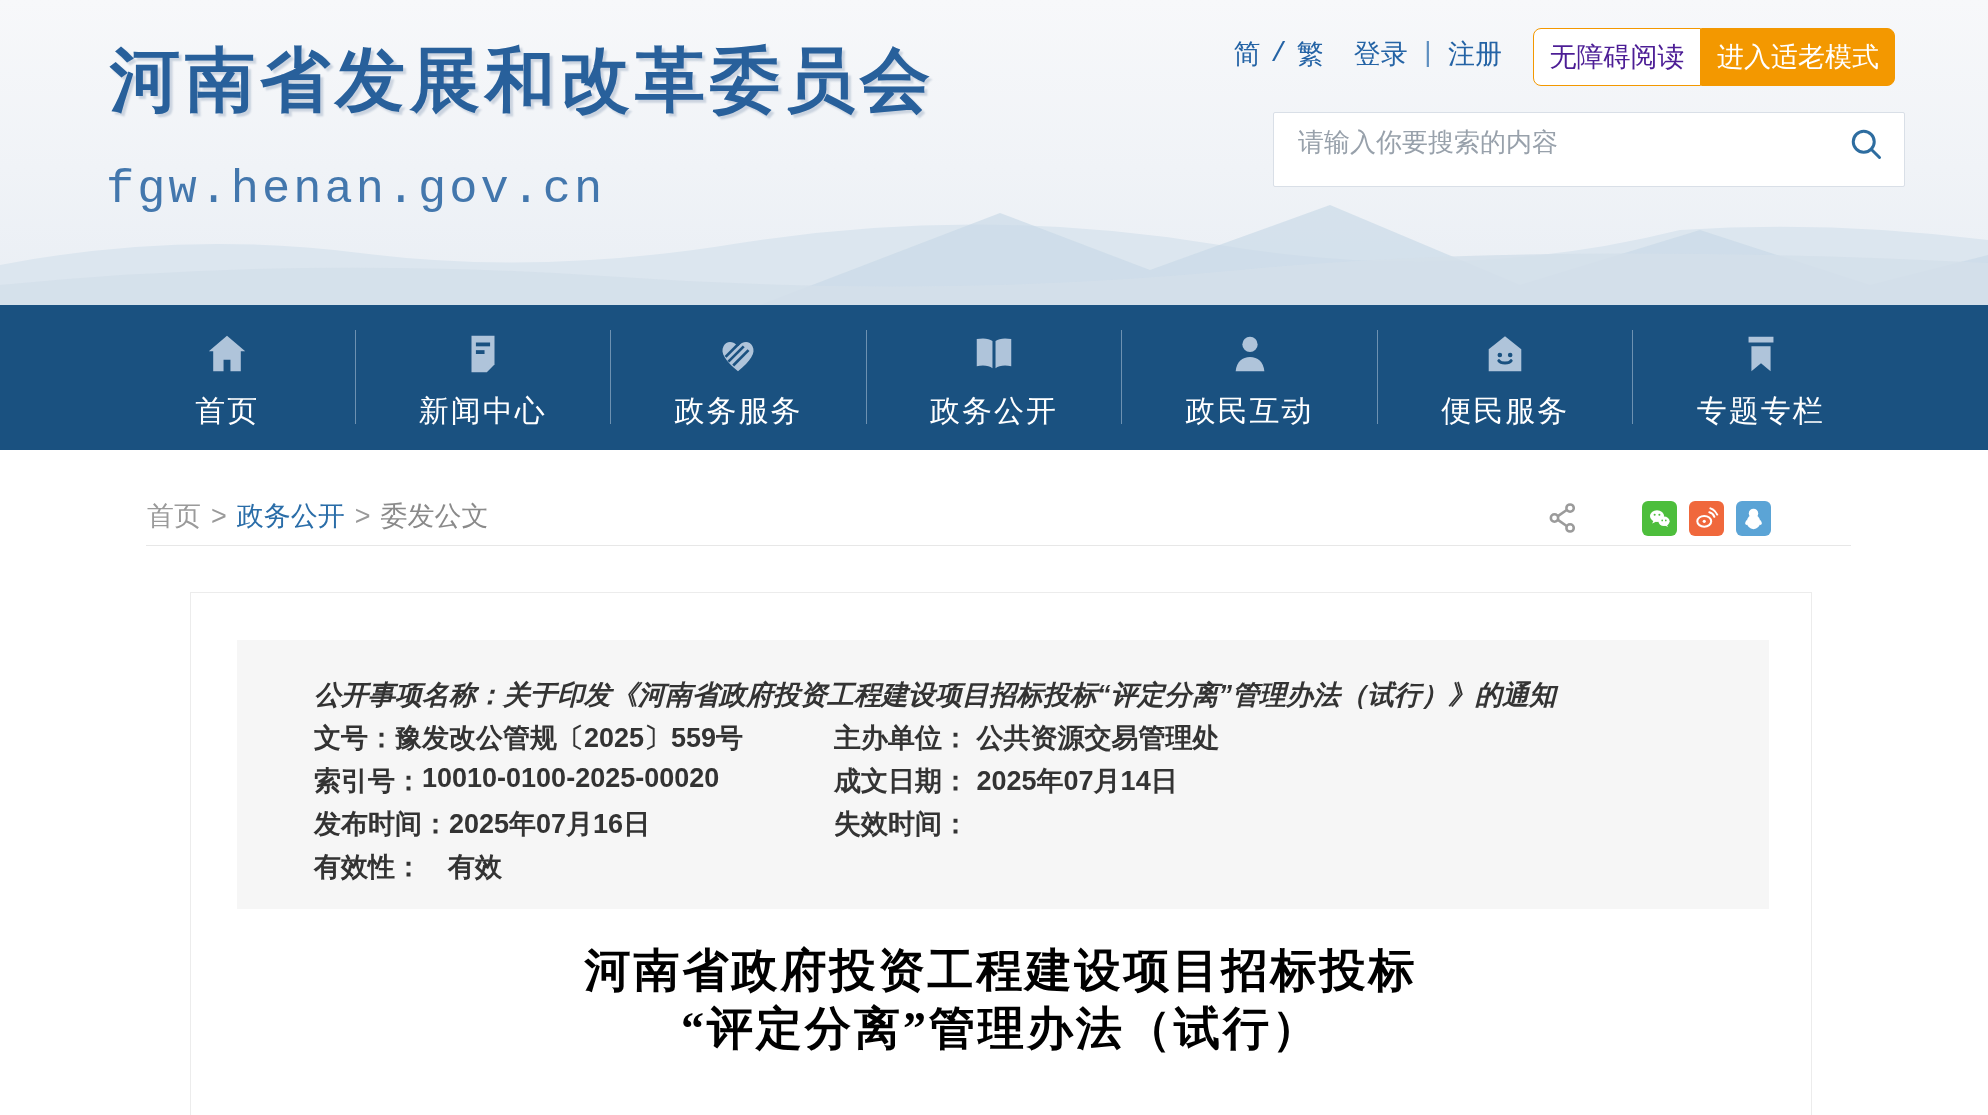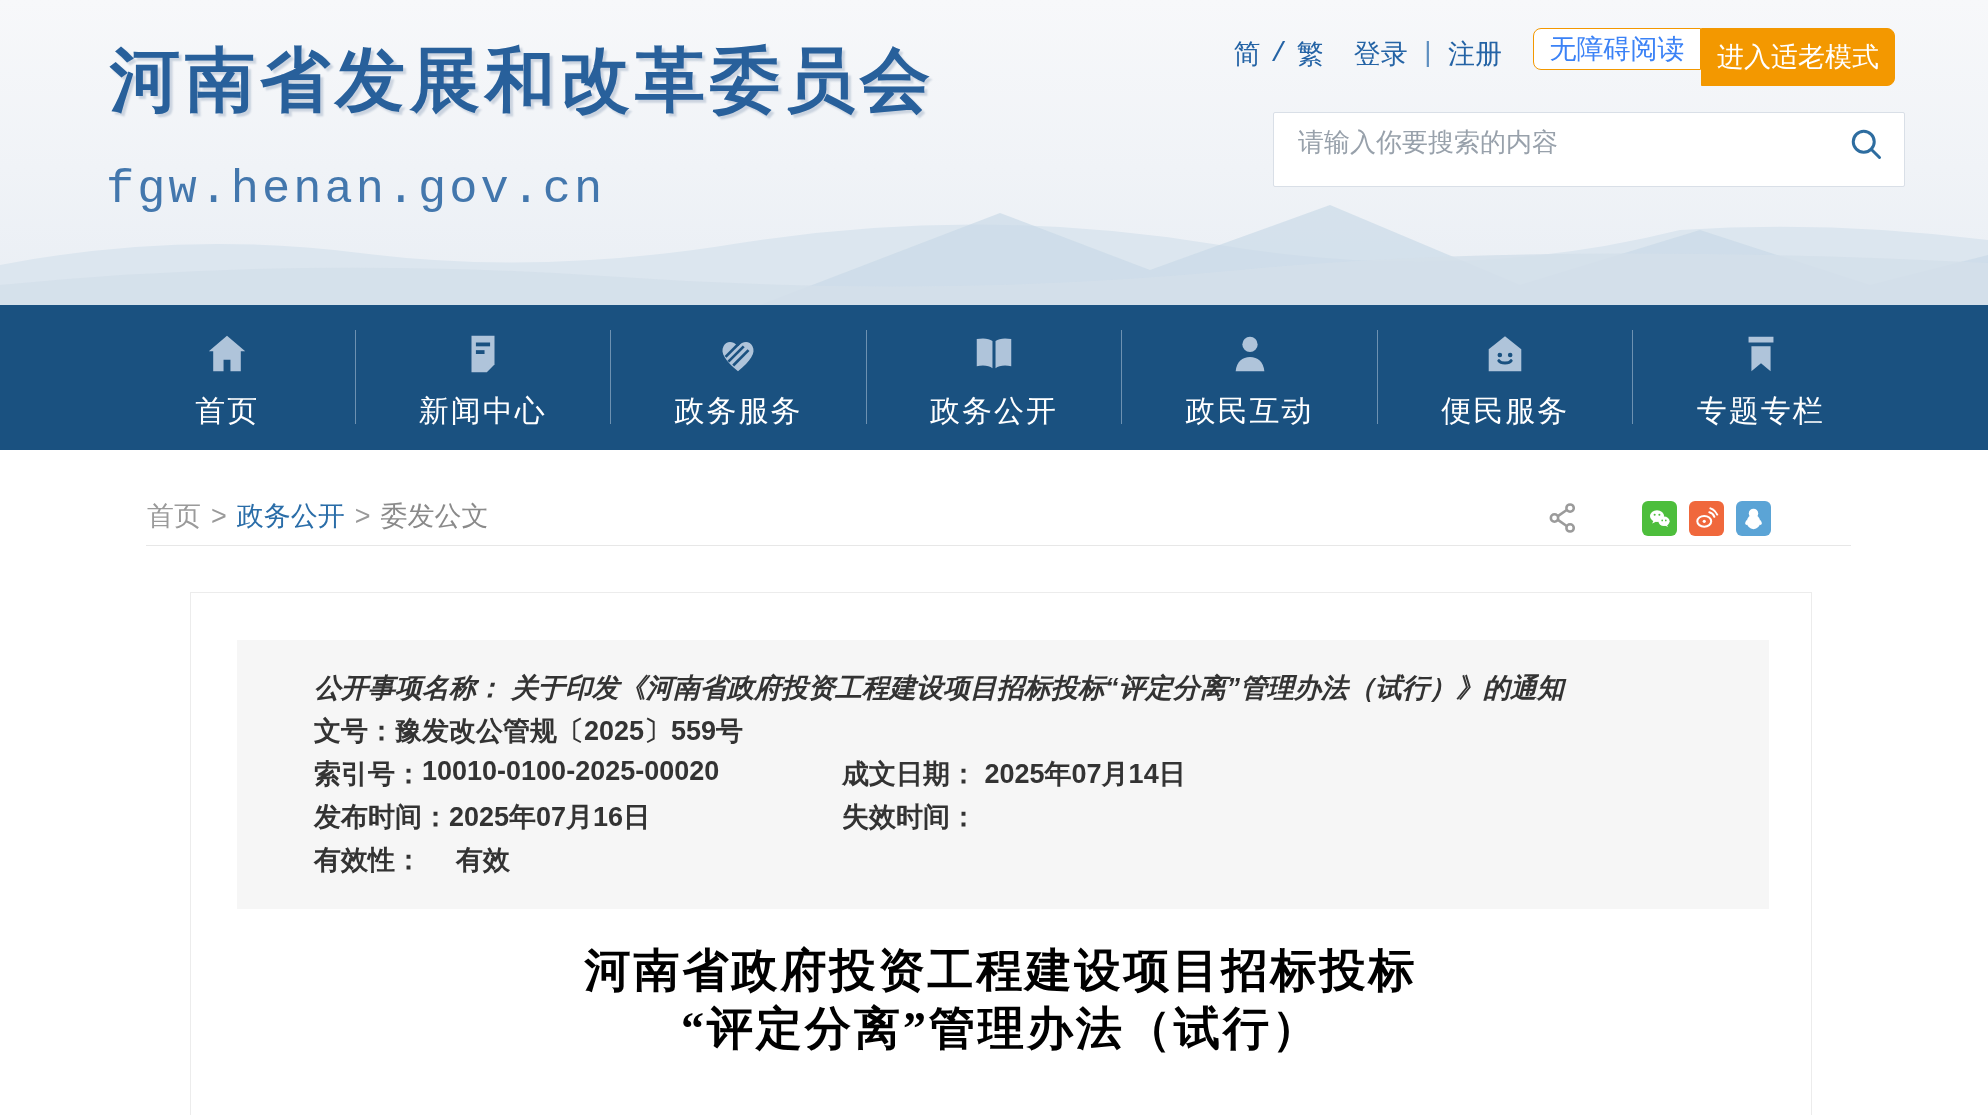--- a/index.html
+++ b/index.html
@@ -15,22 +15,22 @@
   .logo-domain{position:absolute;left:106px;top:163px;font-size:47px;color:#4377AD;letter-spacing:3px;}
 
   .top-links{position:absolute;top:36px;right:486px;display:flex;align-items:center;
     font-size:27px;color:#2463A5;white-space:nowrap;}
   .top-links a{color:#2463A5;text-decoration:none;cursor:pointer;}
   .tl-sep{margin:0 10px;color:#2463A5;}
   .tl-gap{width:30px;}
   .tl-bar{margin:0 12px;color:#5E8FC0;}
 
   .access-buttons{position:absolute;left:1533px;top:28px;display:flex;height:58px;}
-  .btn-accessibility{box-sizing:border-box;width:168px;height:42px;background:#fff;border:1px solid #F39800;
-    color:#3b82f6;font-size:27px;border-radius:8px 0 0 8px;cursor:pointer;font-family:inherit;}
+  .btn-accessibility{box-sizing:border-box;width:168px;height:58px;background:#fff;border:1px solid #F39800;
+    color:#4c1d95;font-size:27px;border-radius:8px 0 0 8px;cursor:pointer;font-family:inherit;}
   .btn-elder{box-sizing:border-box;width:194px;height:58px;background:#F39800;border:1px solid #F39800;
     color:#fff;font-size:27px;border-radius:0 8px 8px 0;cursor:pointer;font-family:inherit;}
 
   .search-box{position:absolute;left:1273px;top:112px;width:632px;height:75px;box-sizing:border-box;
     background:#fff;border:1px solid #D9DFE7;border-radius:2px;display:flex;align-items:center;padding:0 16px 12px 22px;}
   .search-box input{flex:1;border:none;outline:none;background:transparent;font-size:26px;color:#333;
     font-family:inherit;}
   .search-box input::placeholder{color:#98A1AB;}
   .search-btn{border:none;background:transparent;width:44px;height:44px;padding:4px;cursor:pointer;}
   .search-btn svg{width:36px;height:36px;display:block;}
@@ -63,21 +63,21 @@
   .sq-weibo{background:#F0683C;}
   .sq-qq{background:#5BA4D6;}
 
   .crumb-divider{position:absolute;top:545px;left:146px;width:1705px;height:1px;background:#E7E7E7;}
 
   
   .content-card{position:absolute;left:190px;top:592px;width:1622px;height:560px;box-sizing:border-box;
     background:#fff;border:1px solid #ECECEC;border-bottom:none;}
   .meta-box{position:absolute;left:46px;top:47px;width:1532px;height:269px;box-sizing:border-box;
     background:#F6F6F6;padding:30px 40px 0 77px;font-size:27px;color:#333;font-weight:600;}
-  .meta-line{display:flex;align-items:flex-start;height:43px;white-space:nowrap;gap:8px;}
+  .meta-line{display:flex;align-items:flex-end;height:43px;white-space:nowrap;}
   .meta-cell-left{width:520px;flex:none;display:flex;}
   .italic{font-style:italic;}
   .validity-value{margin-left:26px;}
 
   .doc-title{position:absolute;top:349px;left:0;width:100%;margin:0;text-align:center;
     font-family:"Liberation Serif","DejaVu Serif",serif;font-weight:bold;font-size:46px;line-height:58px;
     color:#000;letter-spacing:3px;}
 </style>
 </head>
 <body>
@@ -268,20 +268,24 @@
       <div class="meta-line">
         <span class="italic">公开事项名称：</span>
         <span class="italic">关于印发《河南省政府投资工程建设项目招标投标“评定分离”管理办法（试行）》的通知</span>
       </div>
 
       <div class="meta-line">
         <span class="meta-cell-left">
           <span>文号：</span>
           <span>豫发改公管规〔2025〕559号</span>
         </span>
+        <span>
+          <span>主办单位：</span>
+          <span>公共资源交易管理处</span>
+        </span>
       </div>
 
       <div class="meta-line">
         <span class="meta-cell-left">
           <span>索引号：</span>
           <span>10010-0100-2025-00020</span>
         </span>
         <span>
           <span>成文日期：</span>
           <span>2025年07月14日</span>

